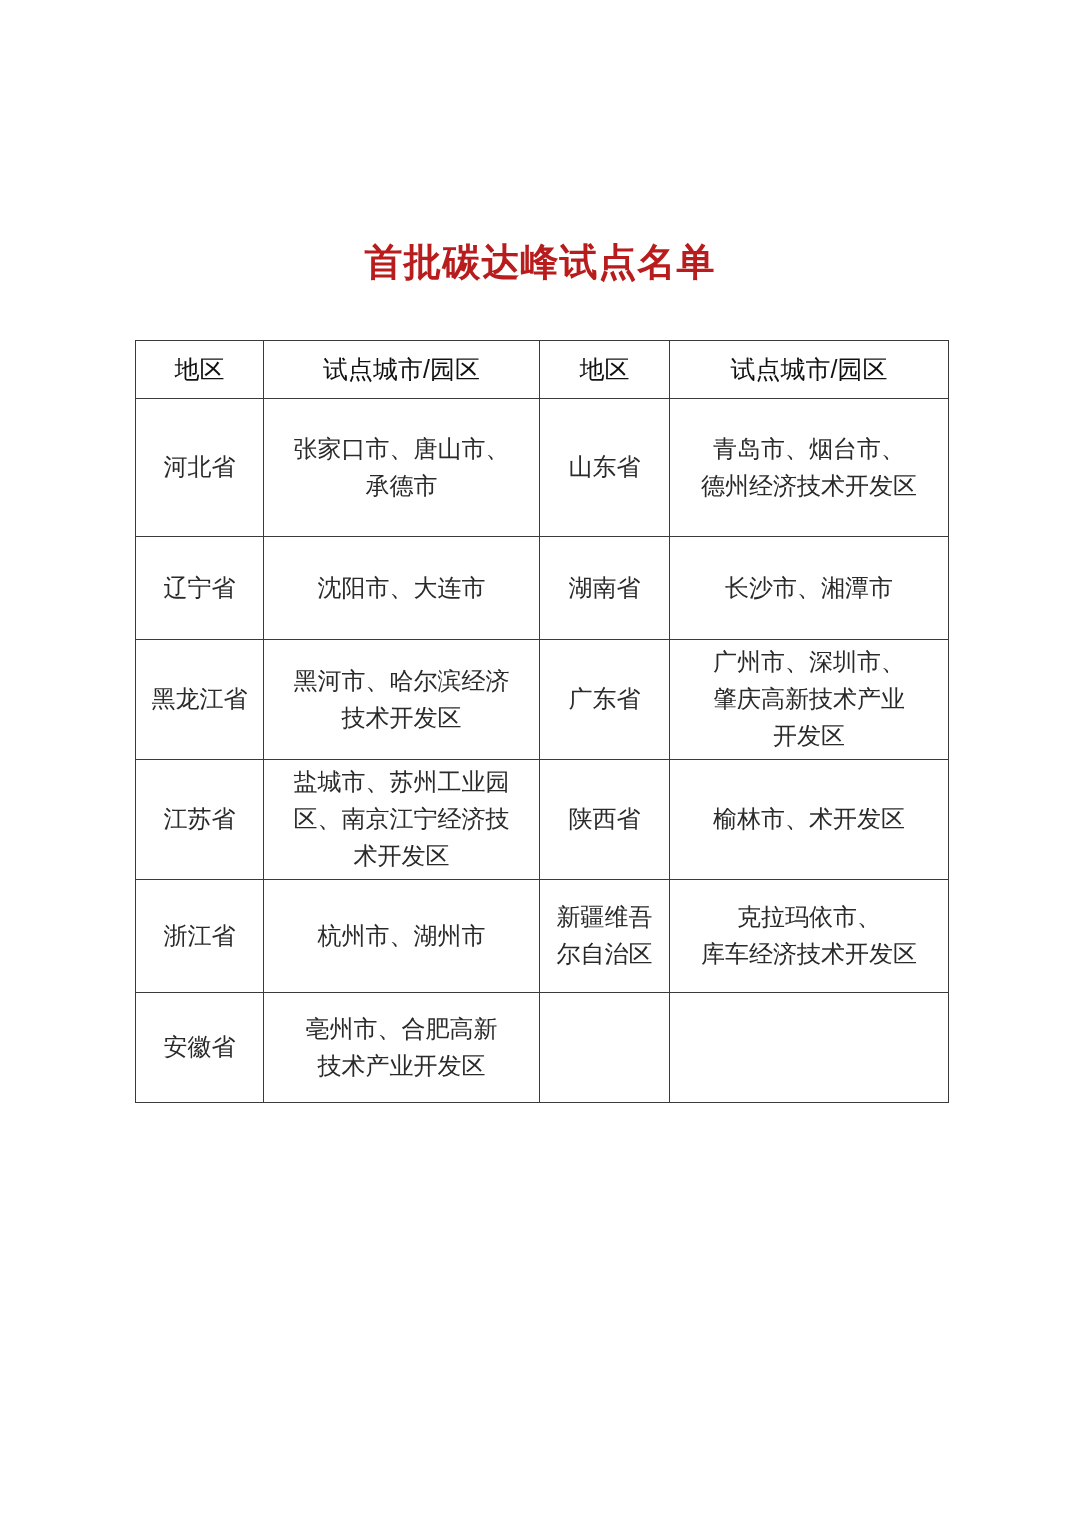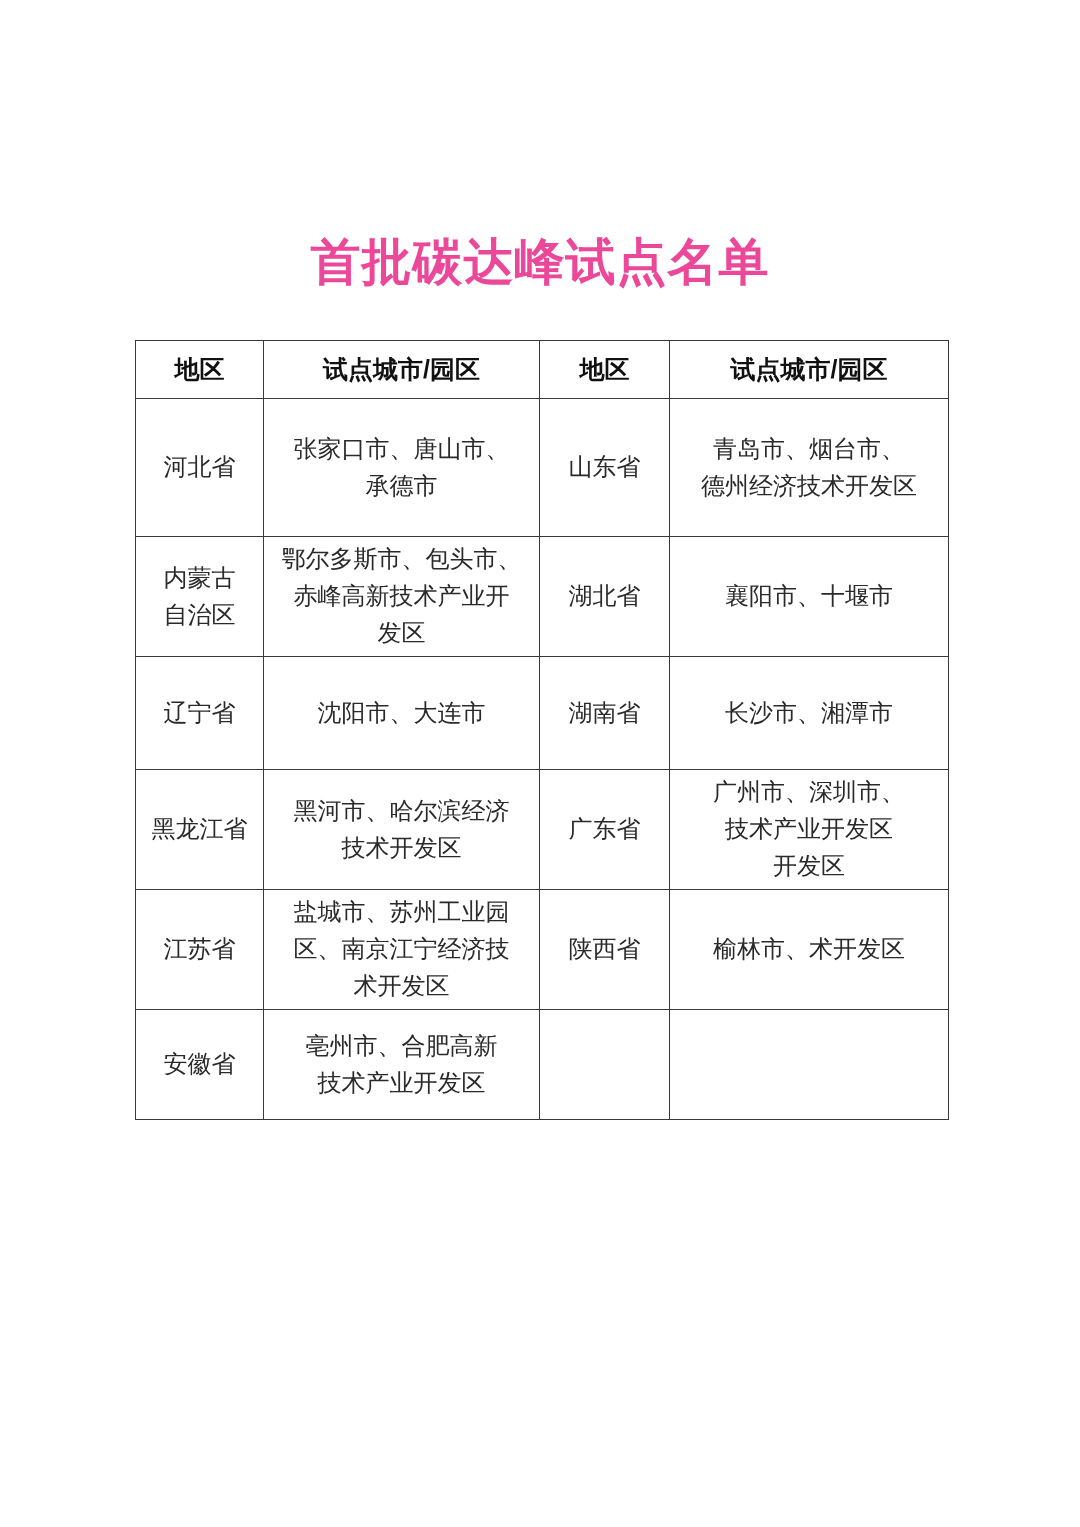--- a/index.html
+++ b/index.html
@@ -14,24 +14,24 @@
     background: #ffffff;
     overflow: hidden;
     font-family: "Liberation Serif", serif;
     color: #222222;
   }
   .title {
     margin: 0;
     padding-top: 238px;
     text-align: center;
     font-family: "Liberation Serif", serif;
-    font-size: 50px;
+    font-size: 38px;
     line-height: 48px;
     font-weight: bold;
-    color: #ec4899;
+    color: #b91c1c;
     letter-spacing: 1px;
   }
   table.pilot-table {
     border-collapse: collapse;
     table-layout: fixed;
     margin: 54px 0 0 135px;
     width: 813px;
   }
   table.pilot-table col.c-region-l { width: 128px; }
   table.pilot-table col.c-pilot-l  { width: 276px; }
@@ -41,21 +41,21 @@
   table.pilot-table td {
     border: 1.5px solid #3a3a3a;
     text-align: center;
     vertical-align: middle;
     padding: 4px 6px;
     white-space: pre-line;
     overflow: hidden;
   }
   table.pilot-table th {
     font-family: "Liberation Sans", sans-serif;
-    font-weight: bold;
+    font-weight: normal;
     font-size: 25px;
     color: #111111;
   }
   table.pilot-table td {
     font-family: "Liberation Serif", serif;
     font-size: 24px;
     line-height: 37px;
     color: #2a2a2a;
   }
   thead tr            { height: 58px; }
@@ -93,50 +93,49 @@
     <tbody>
       <tr>
         <td>河北省</td>
         <td>张家口市、唐山市、
 承德市</td>
         <td>山东省</td>
         <td>青岛市、烟台市、
 德州经济技术开发区</td>
       </tr>
       <tr>
-        <td>内蒙古
-自治区</td>
-        <td>鄂尔多斯市、包头市、
-赤峰高新技术产业开
-发区</td>
-        <td>湖北省</td>
-        <td>襄阳市、十堰市</td>
-      </tr>
-      <tr>
         <td>辽宁省</td>
         <td>沈阳市、大连市</td>
         <td>湖南省</td>
         <td>长沙市、湘潭市</td>
       </tr>
       <tr>
         <td>黑龙江省</td>
         <td>黑河市、哈尔滨经济
 技术开发区</td>
         <td>广东省</td>
         <td>广州市、深圳市、
-技术产业开发区
+肇庆高新技术产业
 开发区</td>
       </tr>
       <tr>
         <td>江苏省</td>
         <td>盐城市、苏州工业园
 区、南京江宁经济技
 术开发区</td>
         <td>陕西省</td>
         <td>榆林市、术开发区</td>
+      </tr>
+      <tr>
+        <td>浙江省</td>
+        <td>杭州市、湖州市</td>
+        <td>新疆维吾
+尔自治区</td>
+        <td>克拉玛依市、
+库车经济技术开发区</td>
       </tr>
       <tr>
         <td>安徽省</td>
         <td>亳州市、合肥高新
 技术产业开发区</td>
         <td></td>
         <td></td>
       </tr>
     </tbody>
   </table>

